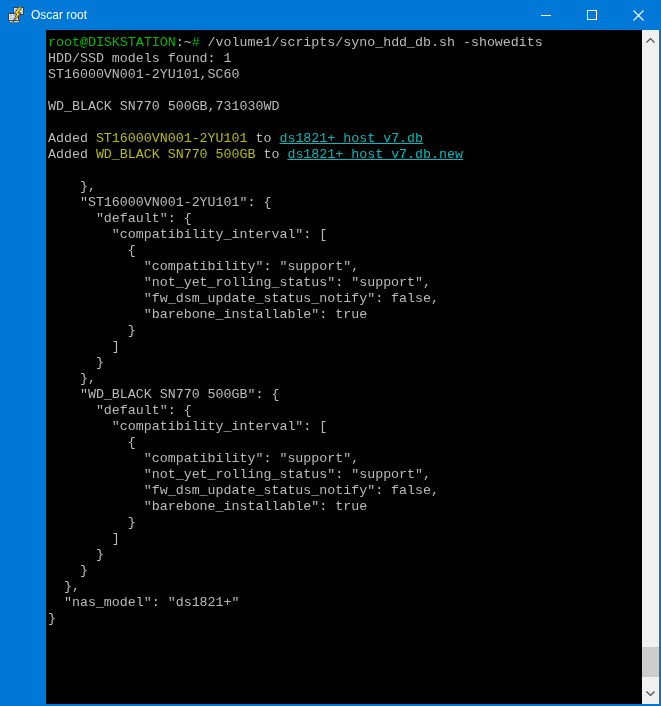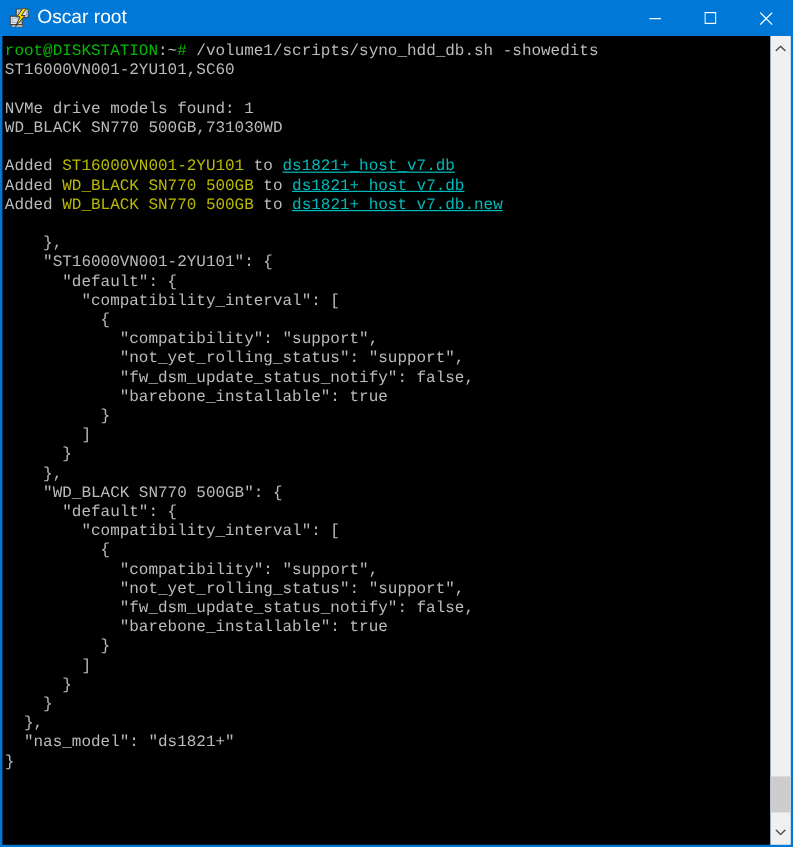--- a/index.html
+++ b/index.html
@@ -26,41 +26,42 @@
     background: var(--accent);
     display: flex; align-items: center;
   }
   .app-icon {
     width: 16px; height: 16px; margin-left: 8px;
     display: inline-flex; align-items: center; justify-content: center;
     flex: 0 0 16px;
   }
   .title {
     color: var(--titlebar-text);
-    font-size: 16px;
+    font-size: 12px;
     margin-left: 7px;
     white-space: nowrap;
   }
   .caption-buttons {
     position: absolute; right: 0; top: 0; height: 30px;
     display: flex;
   }
   .cap-btn {
     width: 46px; height: 30px;
     display: flex; align-items: center; justify-content: center;
   }
   .body {
     position: absolute; top: 30px; left: 2px; right: 2px; bottom: 2px;
     display: flex;
   }
   .terminal {
     flex: 1 1 auto;
     background: var(--term-bg);
     padding: 5px 0 0 2px;
     overflow: hidden;
+    margin-left: 44px;
   }
   .term-line {
     height: 16px;
     line-height: 16px;
     font-family: "Liberation Mono", "DejaVu Sans Mono", monospace;
     font-size: 13.3px;
     white-space: pre;
     color: var(--fg);
   }
   .c-fg     { color: var(--fg); }
@@ -118,27 +119,26 @@
           <line x1="0.5" y1="0.5" x2="10.5" y2="10.5" stroke="#ffffff" stroke-width="1.1"></line>
           <line x1="10.5" y1="0.5" x2="0.5" y2="10.5" stroke="#ffffff" stroke-width="1.1"></line>
         </svg>
       </div>
     </div>
   </div>
 
   <div class="body">
     <div class="terminal" id="terminal">
         <div class="term-line"><span class="c-green">root@DISKSTATION</span><span class="c-fg">:~</span><span class="c-green">#</span><span class="c-fg"> /volume1/scripts/syno_hdd_db.sh -showedits</span></div>
+        <div class="term-line"><span class="c-fg">HDD/SSD models found: 1</span></div>
         <div class="term-line"><span class="c-fg">ST16000VN001-2YU101,SC60</span></div>
         <div class="term-line"></div>
-        <div class="term-line"><span class="c-fg">NVMe drive models found: 1</span></div>
         <div class="term-line"><span class="c-fg">WD_BLACK SN770 500GB,731030WD</span></div>
         <div class="term-line"></div>
         <div class="term-line"><span class="c-fg">Added </span><span class="c-yellow">ST16000VN001-2YU101</span><span class="c-fg"> to </span><span class="c-cyan">ds1821+_host_v7.db</span></div>
-        <div class="term-line"><span class="c-fg">Added </span><span class="c-yellow">WD_BLACK SN770 500GB</span><span class="c-fg"> to </span><span class="c-cyan">ds1821+_host_v7.db</span></div>
         <div class="term-line"><span class="c-fg">Added </span><span class="c-yellow">WD_BLACK SN770 500GB</span><span class="c-fg"> to </span><span class="c-cyan">ds1821+_host_v7.db.new</span></div>
         <div class="term-line"></div>
         <div class="term-line"><span class="c-fg">    },</span></div>
         <div class="term-line"><span class="c-fg">    "ST16000VN001-2YU101": {</span></div>
         <div class="term-line"><span class="c-fg">      "default": {</span></div>
         <div class="term-line"><span class="c-fg">        "compatibility_interval": [</span></div>
         <div class="term-line"><span class="c-fg">          {</span></div>
         <div class="term-line"><span class="c-fg">            "compatibility": "support",</span></div>
         <div class="term-line"><span class="c-fg">            "not_yet_rolling_status": "support",</span></div>
         <div class="term-line"><span class="c-fg">            "fw_dsm_update_status_notify": false,</span></div>

